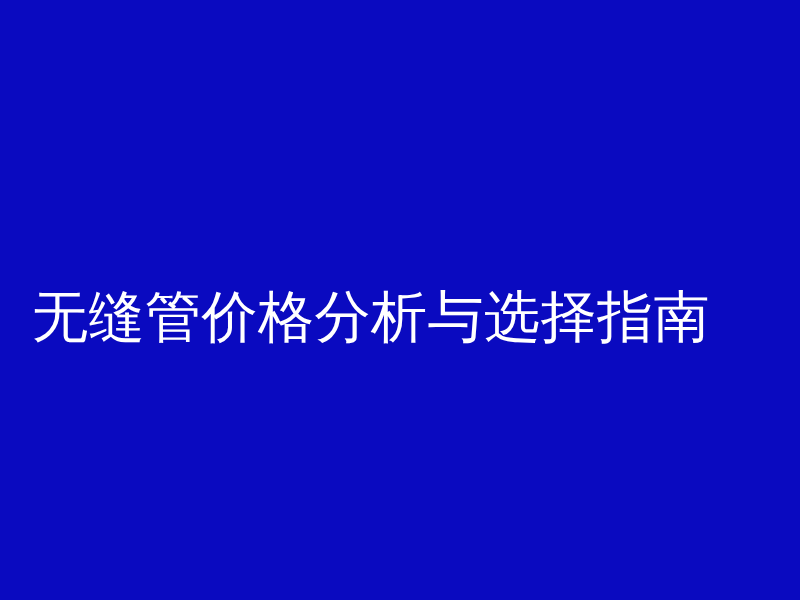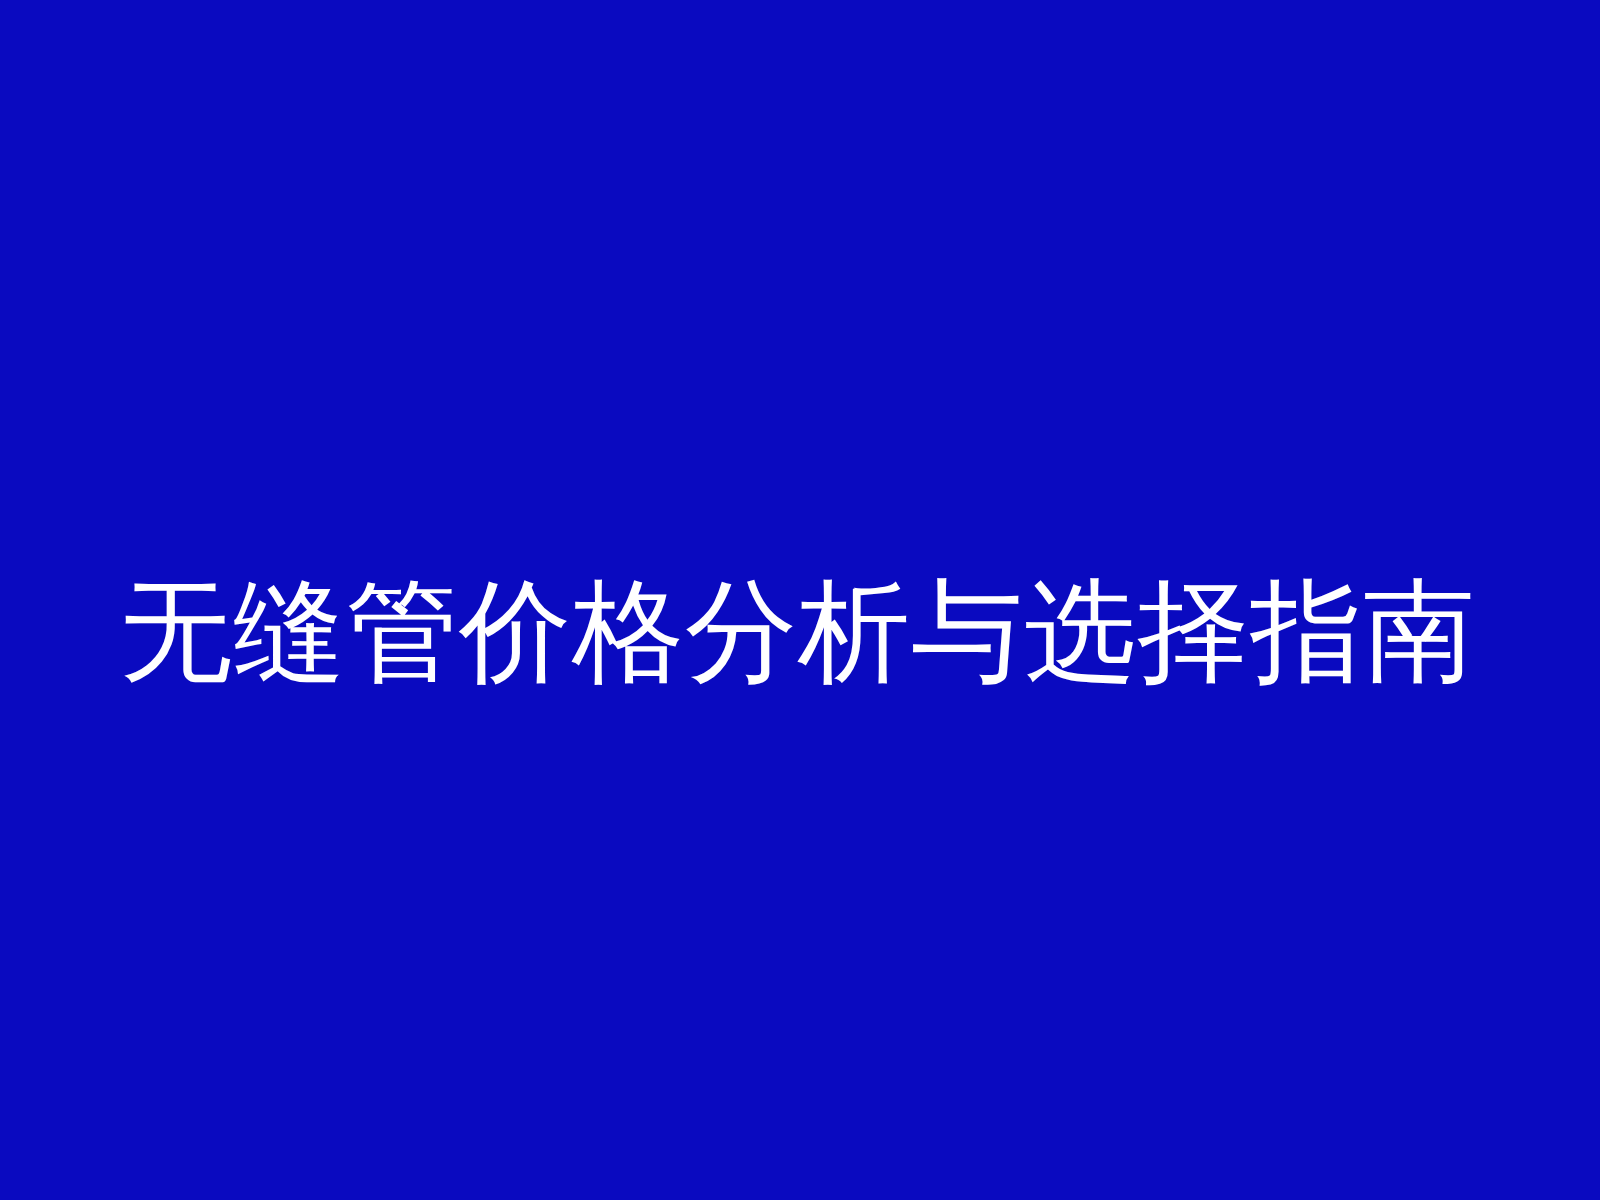--- a/index.html
+++ b/index.html
@@ -25,21 +25,21 @@
 
   #title-block {
     position: absolute;
     left: 0;
     top: 0;
     width: 800px;
     height: 600px;
     display: flex;
     align-items: center;
     justify-content: flex-start;
-    padding-left: 60px;
+    padding-left: 32px;
     padding-top: 34px;
     box-sizing: border-box;
   }
 
   #slide-title {
     color: #ffffff;
     font-family: "DejaVu Sans", "Liberation Sans", sans-serif;
     font-size: 56px;
     font-weight: 400;
     line-height: 1.05;

